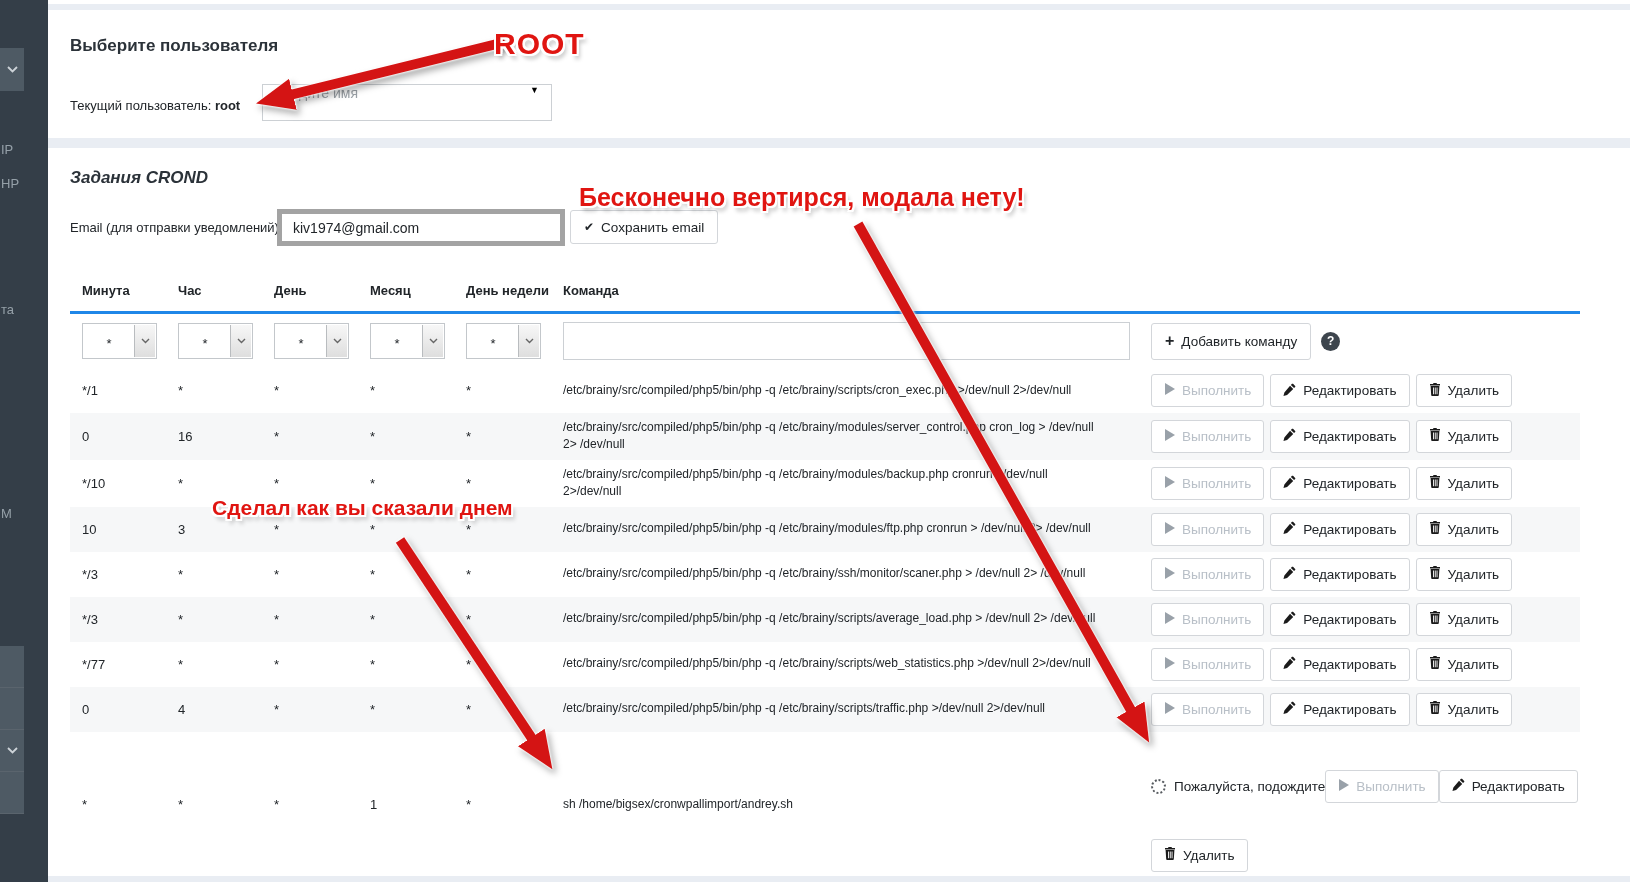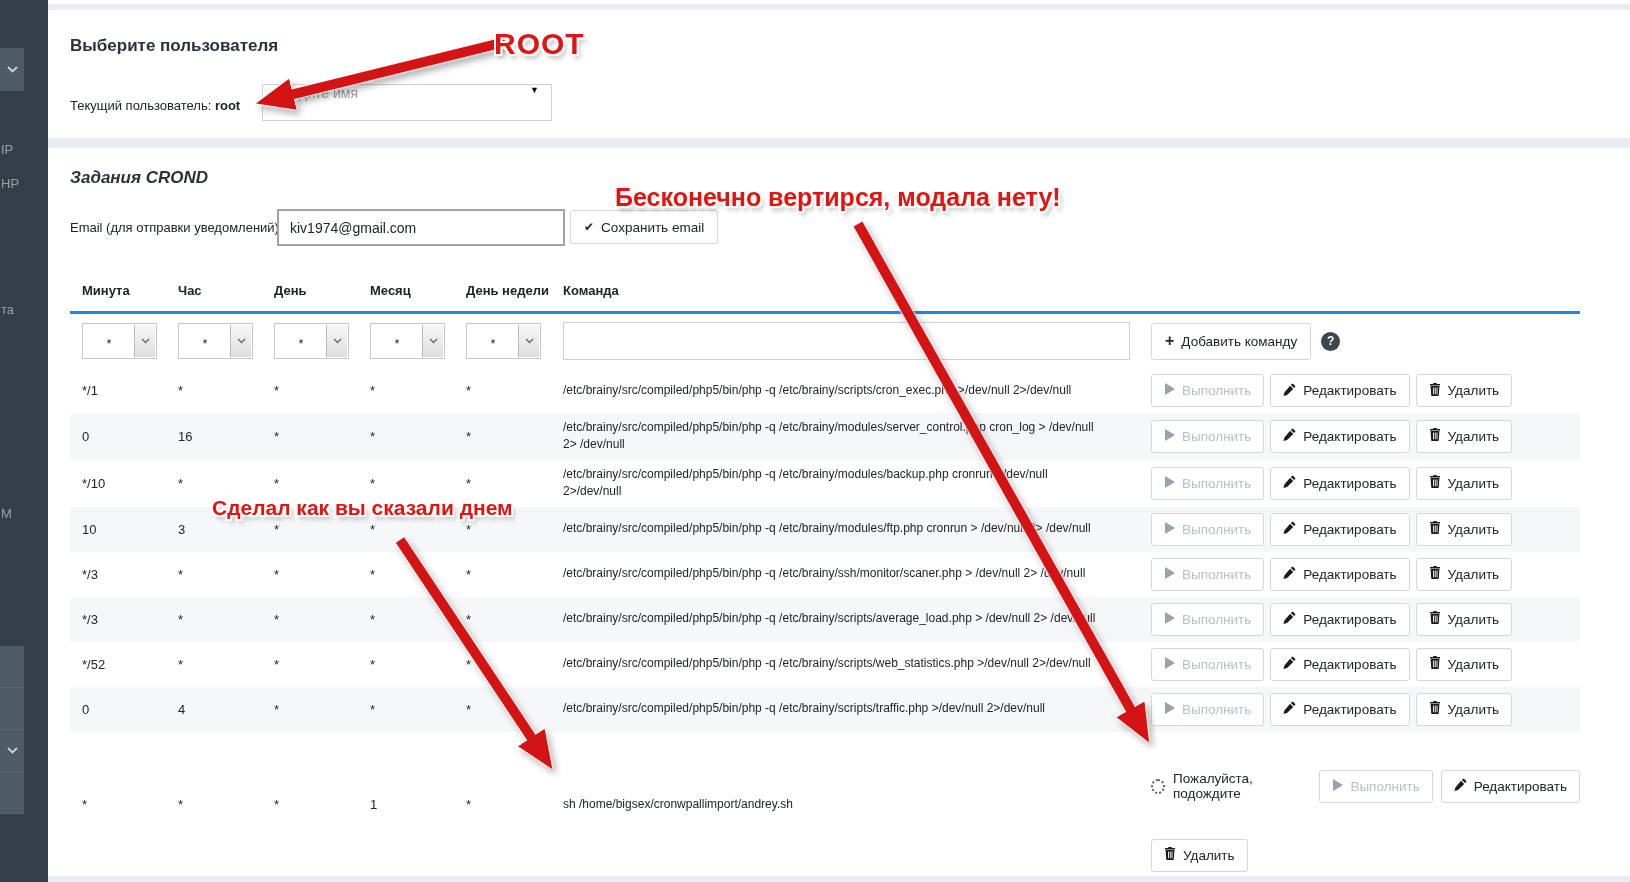--- a/index.html
+++ b/index.html
@@ -23,21 +23,21 @@
 
   
   .cur-user-label { position:absolute; left:32px; top:88px; font-size:13px; }
   .cur-user-label b { font-weight:bold; }
   .user-select { position:absolute; left:224px; top:74px; width:290px; height:37px; border:1px solid #ccd0d4; background:#fff; display:flex; align-items:flex-start; padding:0 12px; }
   .user-select .ph { color:#9aa0a6; font-size:14px; flex:1; }
   .user-select .caret { font-size:9px; color:#000; }
 
   
   .email-label { position:absolute; left:32px; top:72px; font-size:13px; }
-  .email-input { position:absolute; left:239px; top:61px; width:288px; height:37px; border:2px solid #a3a3a3; padding:0 11px; font-size:14px; color:#212529; font-family:inherit; }
+  .email-input { position:absolute; left:239px; top:61px; width:288px; height:37px; border:5px solid #a3a3a3; padding:0 11px; font-size:14px; color:#212529; font-family:inherit; }
   .btn { display:inline-flex; align-items:center; gap:7px; background:#fff; border:1px solid #d3d6da; border-radius:3px; font-size:13.5px; color:#212529; padding:0 13px; height:34px; cursor:pointer; font-family:inherit; white-space:nowrap; }
   .btn-save { position:absolute; left:532px; top:62px; }
   .check-ic { font-size:12px; }
 
   
   .table { position:absolute; left:32px; top:104px; width:1510px; }
   .thead { display:flex; border-bottom:3px solid #1f87e8; min-height:62px; align-items:flex-end; }
   .th { font-size:13px; font-weight:bold; padding:6px 0 10px 12px; line-height:1.45; }
   .c1,.c2,.c3,.c4 { width:96px; flex:none; }
   .c5 { width:97px; flex:none; }
@@ -57,29 +57,29 @@
   .trow { display:flex; align-items:center; min-height:43px; padding:6px 0; }
   .trow.striped { background:#f6f7f8; }
   .tcell { padding-left:12px; font-size:13px; }
   .cmd { font-size:12px; line-height:1.45; max-width:575px; word-break:break-word; }
   .trow:nth-child(2) .cmd, .trow:nth-child(3) .cmd { max-width:540px; }
 
   .actions { display:flex; align-items:center; gap:6px; padding-left:8px; }
   .btn-sm { height:33px; padding:0 12px; }
   .btn .dis { color:#b8bfc7; }
   .actions-pending { display:none; flex-direction:column; gap:4px; padding-left:8px; align-items:flex-start; }
-  .pend-line { display:flex; align-items:center; gap:8px;margin-top:32px; }
+  .pend-line { display:flex; align-items:center; gap:0;margin-top:32px; }
   .wait { display:flex; align-items:center; gap:8px; font-size:13.5px; }
   .spinner { width:15px; height:15px; border:2px dotted #55595e; border-radius:50%; }
 
   
   .note { position:absolute; z-index:60; font-weight:bold; color:#e01511; white-space:nowrap;
           text-shadow:-2px -2px 0 #fff,2px -2px 0 #fff,-2px 2px 0 #fff,2px 2px 0 #fff,-2px 0 0 #fff,2px 0 0 #fff,0 -2px 0 #fff,0 2px 0 #fff,3px 5px 4px rgba(0,0,0,.25); }
   #note-root { left:494px; top:27px; font-size:30px; letter-spacing:1px; }
-  #note-spin { left:615px; top:183px; font-size:25px; }
+  #note-spin { left:579px; top:183px; font-size:25px; }
   #note-day  { left:212px; top:496px; font-size:21px; }
   .overlay { position:absolute; left:0; top:0; z-index:55; pointer-events:none; }
 </style>
 </head>
 <body>
 
 <div class="sidebar">
   <div class="side-item-active" style="top:48px; height:43px;">
     <span>
       <svg class="chev" width="11" height="7" viewBox="0 0 11 7">
@@ -399,21 +399,21 @@
                     <path d="M4.5 0h3l.5 1H11v1.4H1V1h3l.5-1zM1.6 3h8.8l-.6 9.2c0 .5-.4.8-.9.8H3.1c-.5 0-.9-.3-.9-.8L1.6 3zm2.4 1.6v6.6h.9V4.6H4zm1.8 0v6.6h.9V4.6h-.9zm1.8 0v6.6h.9V4.6h-.9z" fill="#1b1b1b"></path>
                   </svg></span>
           <span>Удалить</span>
         </button>
       </div>
 
     </div>
   </div>
 
   <div class="trow">
-    <div class="tcell c1">*/52</div>
+    <div class="tcell c1">*/77</div>
     <div class="tcell c2">*</div>
     <div class="tcell c3">*</div>
     <div class="tcell c4">*</div>
     <div class="tcell c5">*</div>
     <div class="tcell c6">
             <div class="cmd">/etc/brainy/src/compiled/php5/bin/php -q /etc/brainy/scripts/web_statistics.php &gt;/dev/null 2&gt;/dev/null</div>
           </div>
     <div class="c7">
       <div class="actions">
         <button class="btn btn-sm">

